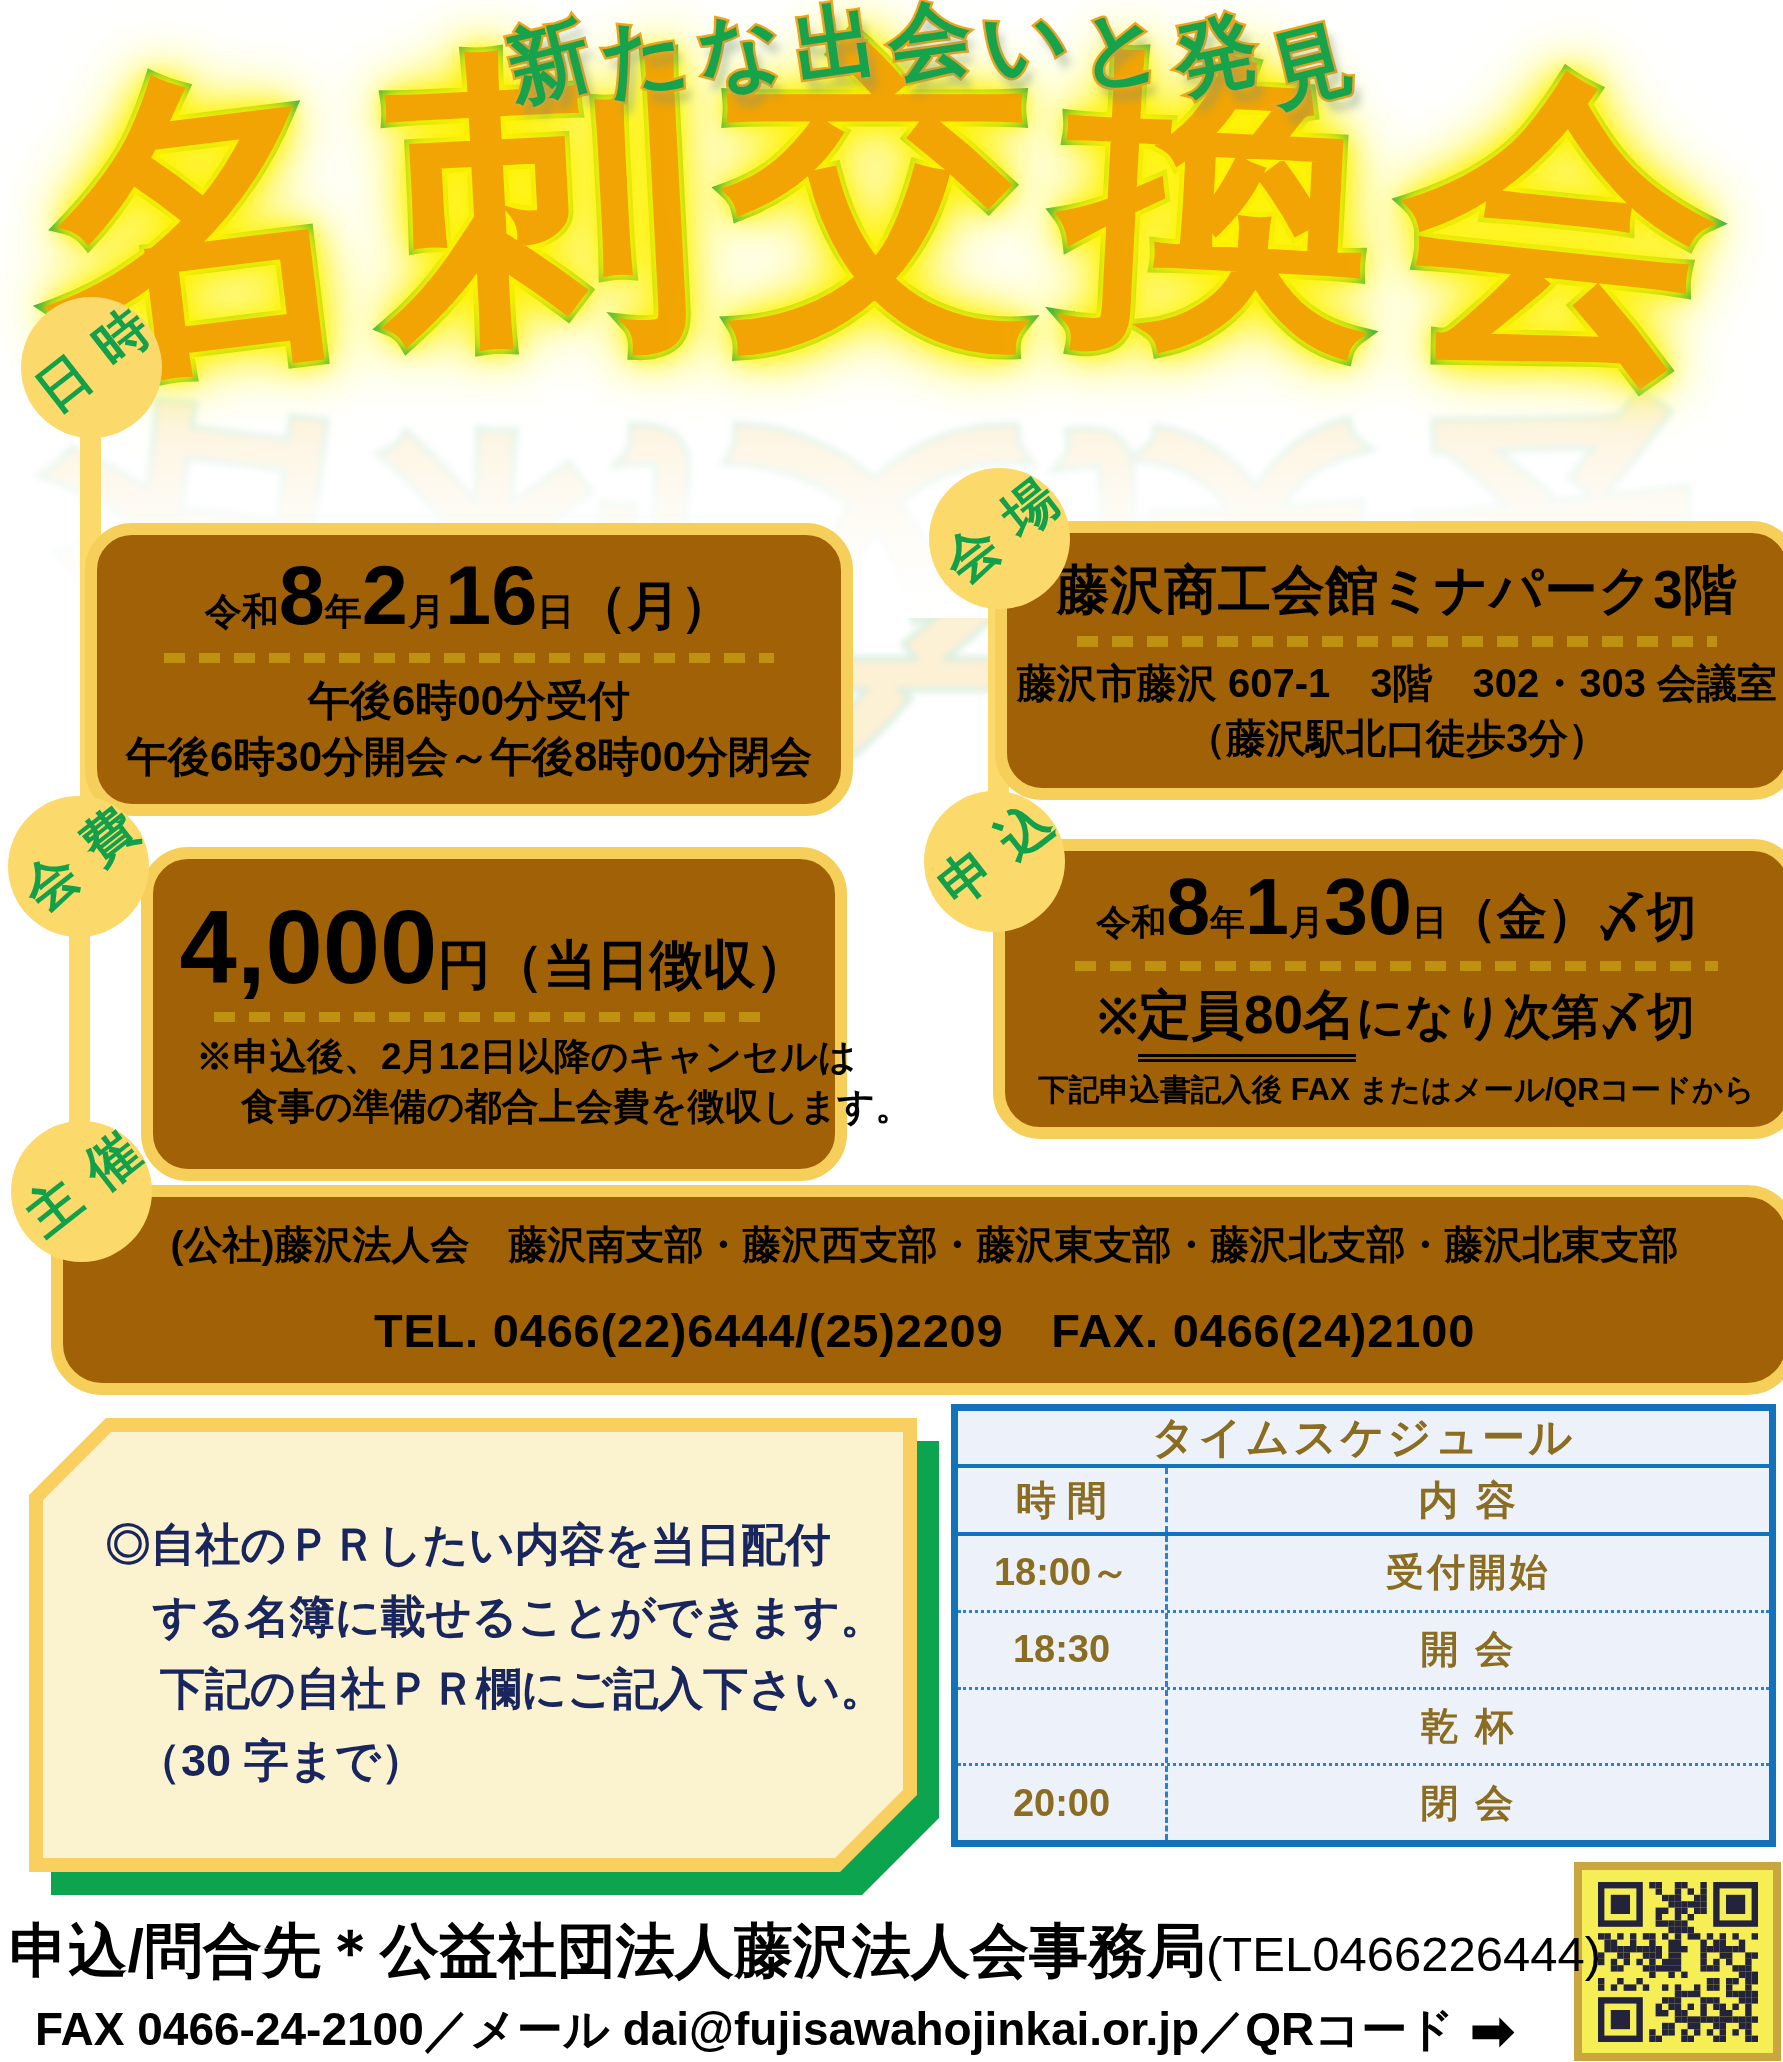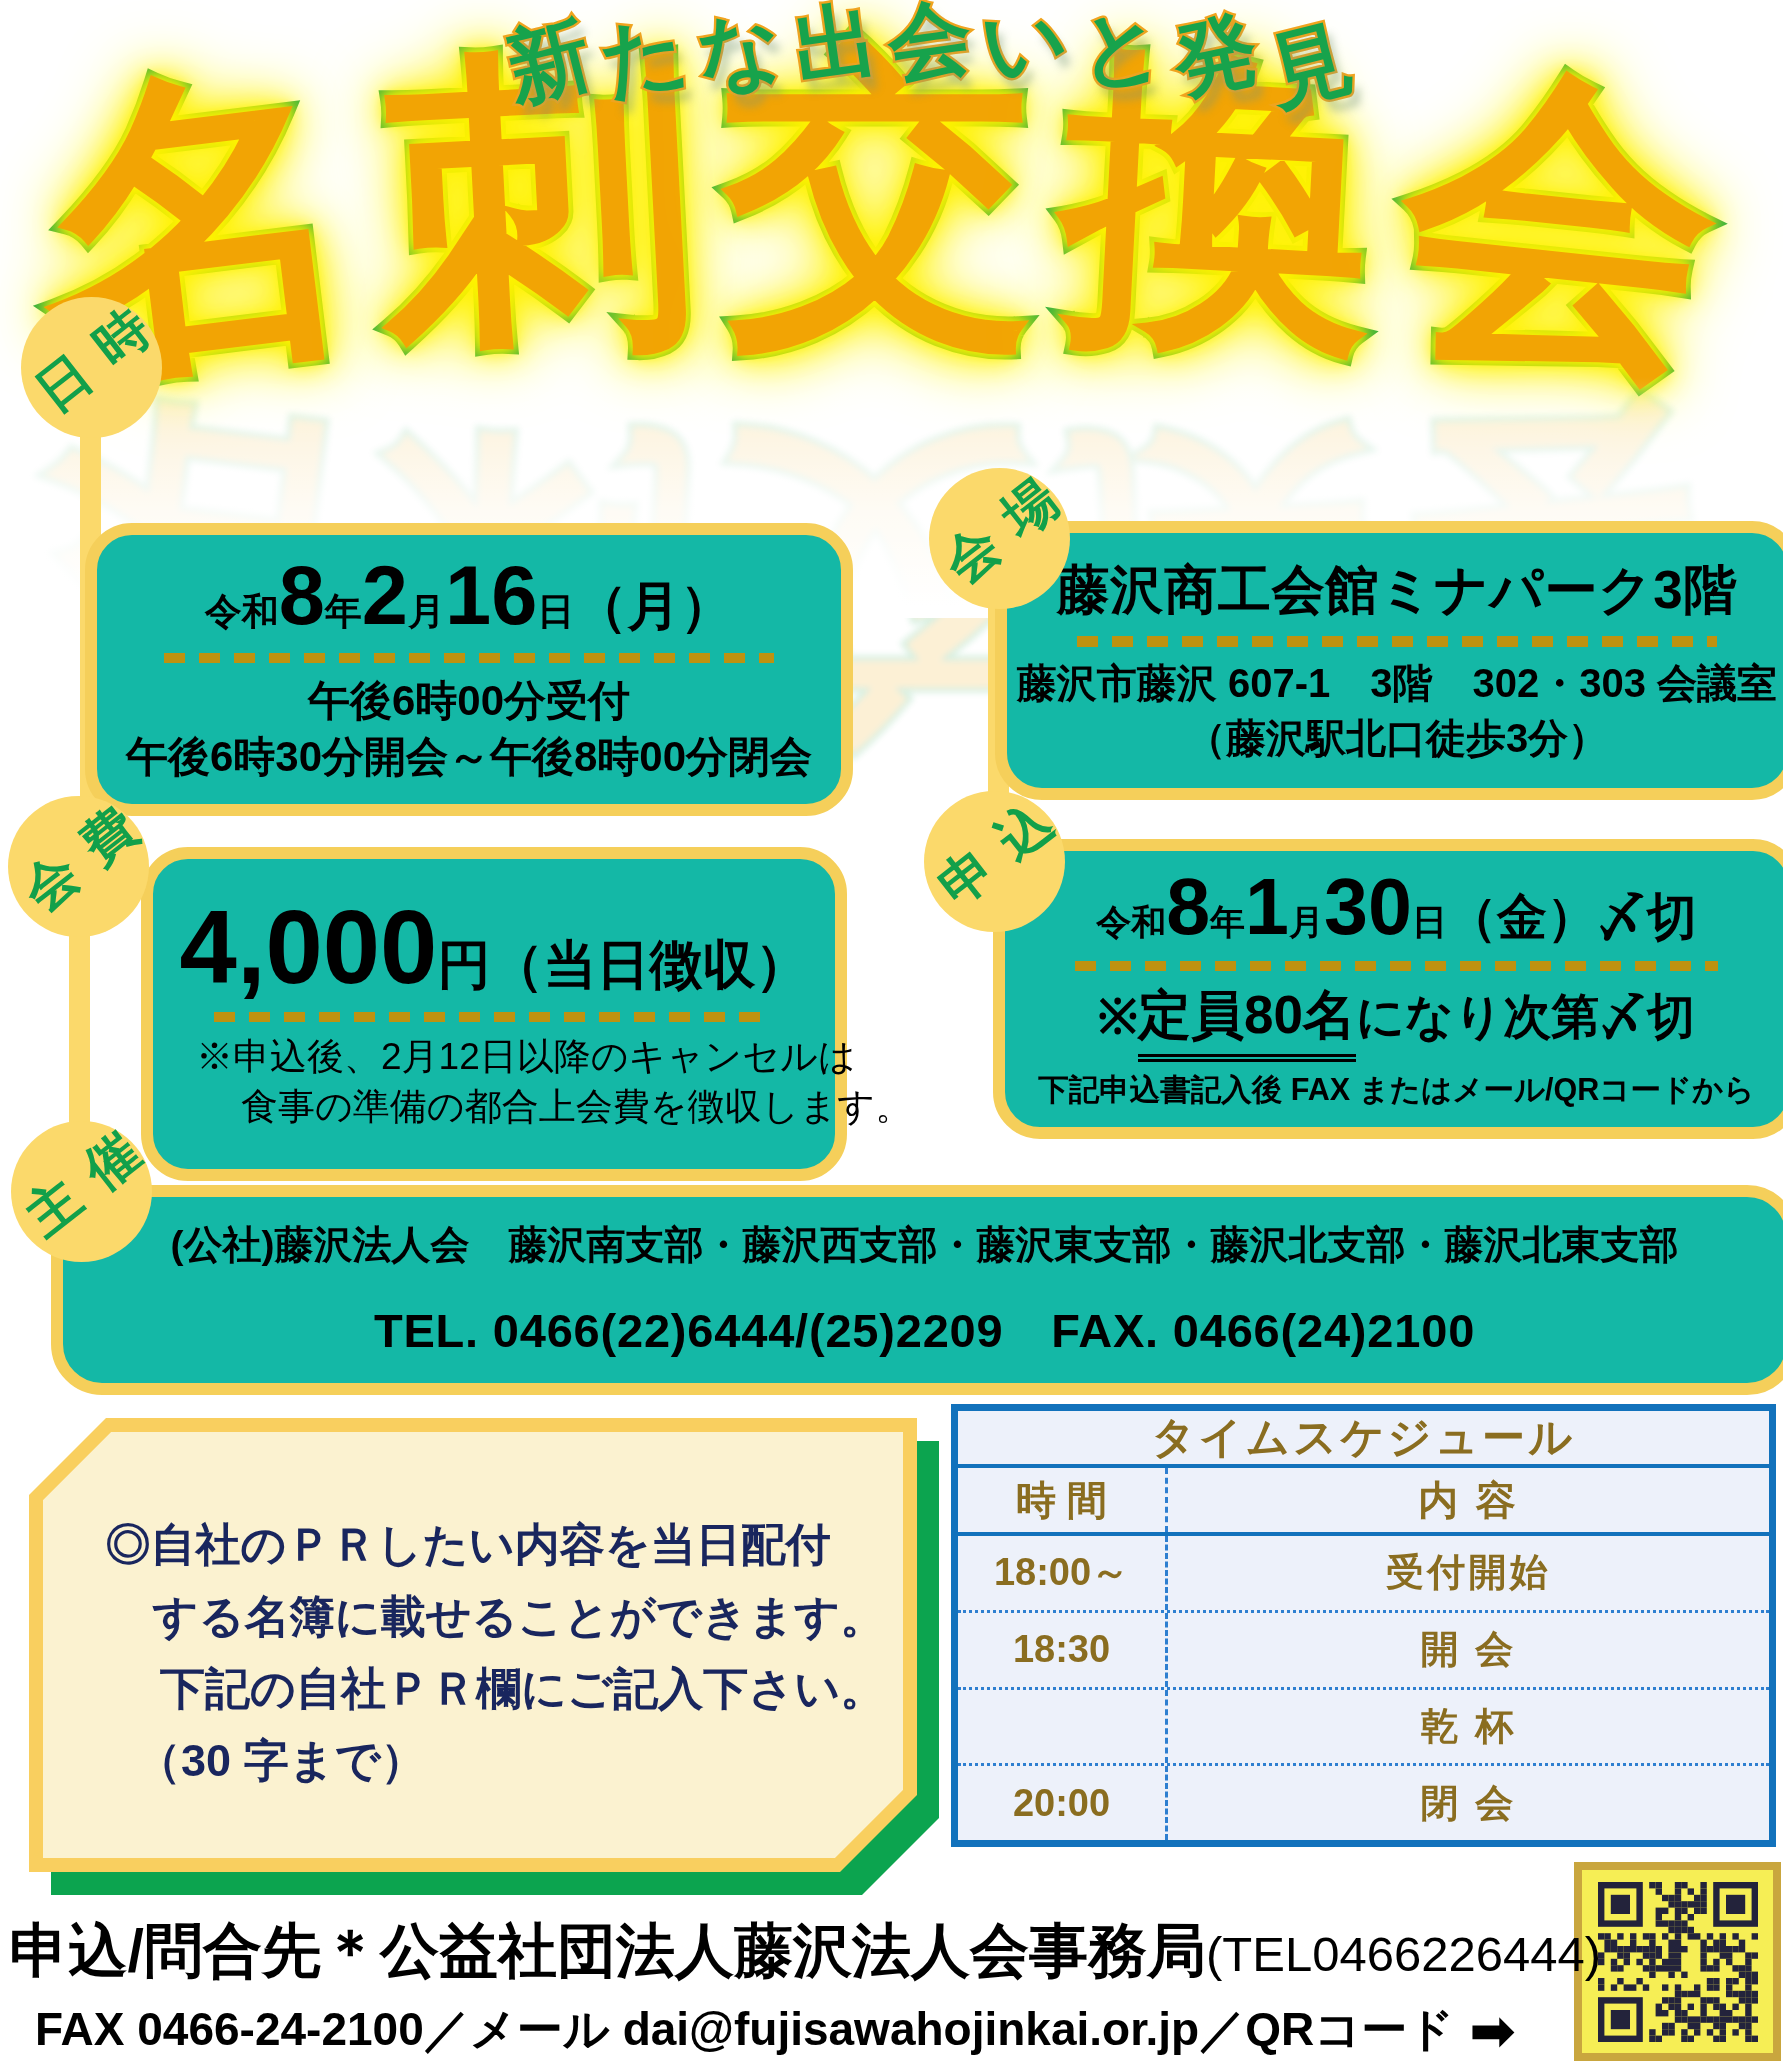--- a/index.html
+++ b/index.html
@@ -35,40 +35,40 @@
     background:linear-gradient(to bottom,rgba(255,255,255,0) 0%,rgba(255,255,255,.75) 55%,#fff 95%);
   }
   
   .stem{position:absolute;width:21px;background:var(--badgeBg);z-index:2;}
   .badge{position:absolute;width:141px;height:141px;border-radius:50%;background:var(--badgeBg);z-index:5;}
   .badge .c{position:absolute;font-weight:bold;color:var(--badgeText);font-size:53px;line-height:1;transform:rotate(-38deg);}
   .badge .c1{left:16px;top:59px;}
   .badge .c2{left:74px;top:13px;}
   
   .panel{
-    position:absolute;background:#14b8a6;border:12px solid var(--panelBorder);border-radius:47px;z-index:3;
+    position:absolute;background:#a16207;border:12px solid var(--panelBorder);border-radius:47px;z-index:3;
     display:flex;flex-direction:column;align-items:center;justify-content:center;color:#000;
   }
   .dash{height:10.4px;width:82%;margin:9.6px 0;
     background:repeating-linear-gradient(90deg,var(--dash) 0 21px,transparent 21px 35px);}
   .parts{display:flex;align-items:baseline;white-space:nowrap;font-weight:bold;}
   .pt-sm{font-size:37px;}
   .pt-md{font-size:53px;}
   .pt-lg{font-size:83px;line-height:1;}
   .pt-xl{font-size:103px;line-height:1;}
   #panel-datetime{left:85px;top:523px;width:744px;height:269px;}
   #panel-venue{left:995px;top:521px;width:780px;height:255px;}
   #panel-fee{left:141px;top:847px;width:682px;height:310px;}
   #panel-apply{left:993px;top:839px;width:783px;height:276px;}
   #panel-organizer{left:51px;top:1185px;width:1723px;height:186px;border-radius:51px;}
   .line-52{font-size:42px;font-weight:bold;white-space:nowrap;}
   .venue-name{font-size:53px;font-weight:bold;white-space:nowrap;letter-spacing:0.8px;}
   .line-50{font-size:40px;font-weight:bold;white-space:nowrap;}
   .fee-notes{align-self:flex-start;padding-left:43px;}
-  .fee-note{font-size:37px;font-weight:normal;white-space:nowrap;}
+  .fee-note{font-size:37px;font-weight:bold;white-space:nowrap;}
   .fee-note2{padding-left:45px;}
   #panel-apply .pt-sm{font-size:35px;}
   #panel-apply .pt-lg{font-size:79px;}
   #panel-apply .pt-md{font-size:50px;}
   .cap-line{display:flex;align-items:baseline;white-space:nowrap;}
   .cap-pre,.cap-suf{font-size:48px;font-weight:bold;}
   .cap-ul{font-size:53px;font-weight:bold;border-bottom:8px double #000;padding-bottom:1.6px;}
   .apply-method{font-size:30.5px;font-weight:bold;white-space:nowrap;margin-top:8px;}
   .org-members{font-size:39px;font-weight:bold;white-space:nowrap;}
   .org-contacts{font-size:47px;font-weight:bold;white-space:nowrap;margin-top:28px;letter-spacing:0.8px;text-align:right;}

